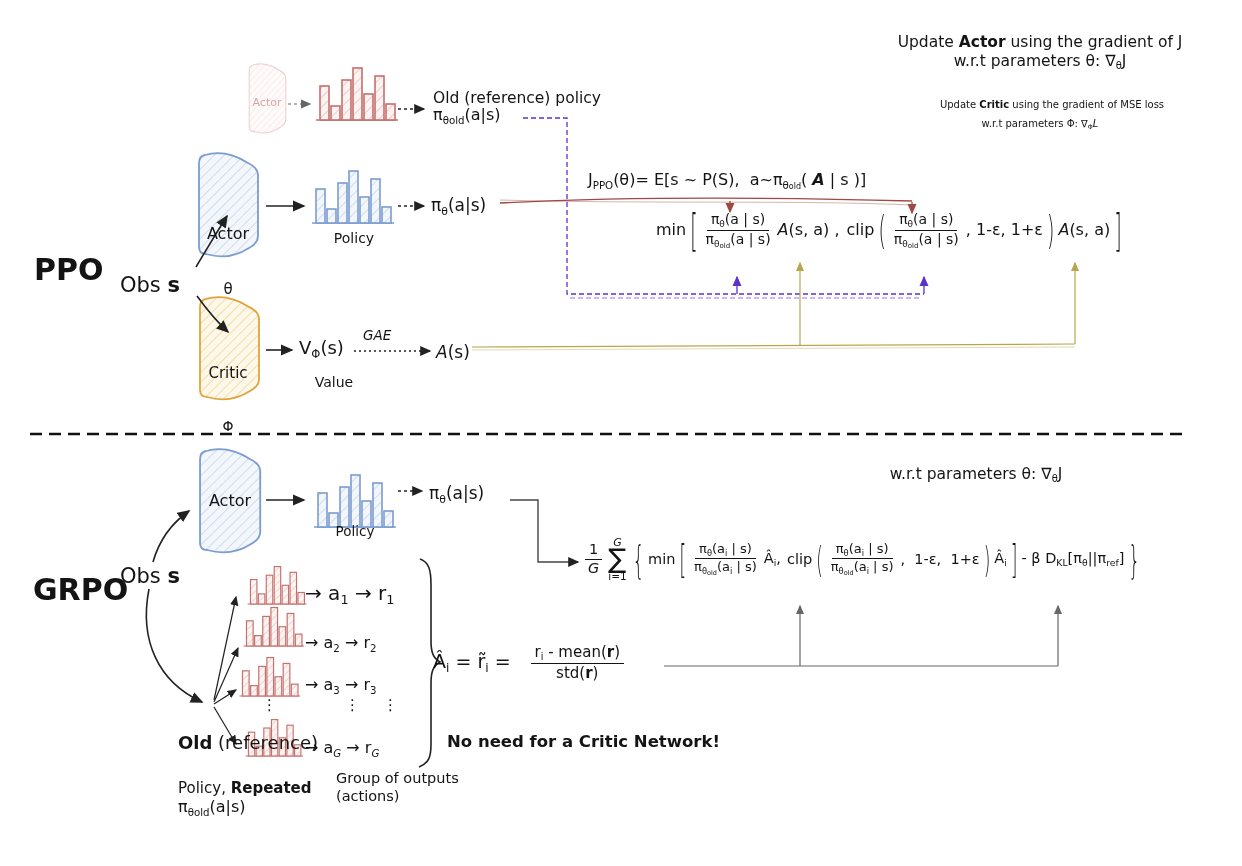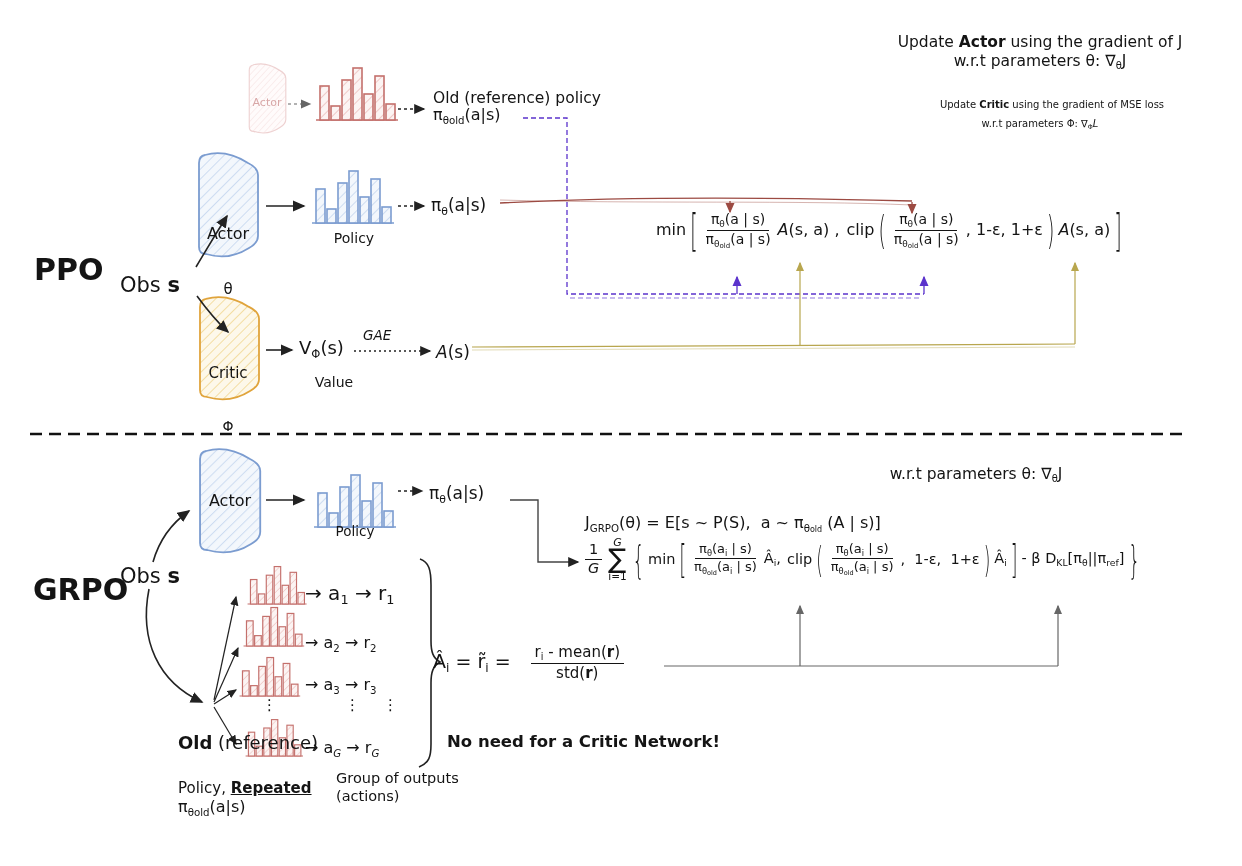--- a/index.html
+++ b/index.html
@@ -3,21 +3,21 @@
 <meta charset="utf-8">
 <style>
   *{margin:0;padding:0;box-sizing:border-box}
   html,body{background:#fff}
   body{font-family:"DejaVu Sans",sans-serif;color:#141414}
   #canvas{position:relative;width:1242px;height:866px;background:#fff;overflow:hidden}
   #art{position:absolute;left:0;top:0;z-index:1}
   .t{position:absolute;white-space:pre;line-height:1.18;z-index:2}
   .b{font-weight:bold}
   .i{font-style:italic}
-  .u{text-decoration:underline}
+  .u{}
   .center{text-align:center}
   .sub{font-size:64%;vertical-align:-0.35em}
   .subsub{font-size:50%;vertical-align:-0.55em}
   .frac{display:inline-flex;flex-direction:column;align-items:center;line-height:1.2}
   .frac .num{border-bottom:1.3px solid #141414;padding:0 4px}
   .frac .den{padding:0 4px}
   .formula{display:flex;align-items:center;gap:3px}
   .formula span{white-space:pre}
   .big{display:inline-block;transform:scaleY(2.3);transform-origin:center;font-weight:300;padding:0 1px}
   .sum{display:inline-flex;flex-direction:column;align-items:center;line-height:1;margin:0 2px}
@@ -167,20 +167,21 @@
 <div class="t" style="left:299px;top:337px;font-size:18px"><span>V</span><span class="sub">Φ</span><span>(s)</span></div>
 <div class="t center" style="left:306px;top:374px;width:56px;font-size:14px">Value</div>
 <div class="t i" style="left:363px;top:328px;font-size:13.5px">GAE</div>
 <div class="t" style="left:436px;top:342px;font-size:17px"><span class="i">A</span><span>(s)</span></div>
 
 <div class="t center" style="left:840px;top:33px;width:400px;font-size:15.5px"><span>Update </span><span class="b">Actor</span><span> using the gradient of J</span></div>
 <div class="t center" style="left:840px;top:52px;width:400px;font-size:15.5px"><span>w.r.t parameters θ: ∇</span><span class="sub">θ</span><span>J</span></div>
 <div class="t center" style="left:852px;top:99px;width:400px;font-size:10px"><span>Update </span><span class="b">Critic</span><span> using the gradient of MSE loss</span></div>
 <div class="t center" style="left:840px;top:118px;width:400px;font-size:10px"><span>w.r.t parameters Φ: ∇</span><span class="sub">Φ</span><span class="i">L</span></div>
 
+<div class="t" style="left:588px;top:171px;font-size:16px"><span>J</span><span class="sub">PPO</span><span>(θ)= E[s ~ P(S),  a~π</span><span class="sub">θ</span><span class="subsub">old</span><span>( </span><span class="b i">A</span><span> | s )]</span></div>
 
 <div class="t formula" style="left:656px;top:211px;font-size:16px">
   <span>min</span>
   <span class="big" style="font-size:19px">[</span>
   <span class="frac" style="font-size:14px">
     <span class="num"><span>π</span><span class="sub">θ</span><span>(a | s)</span></span>
     <span class="den"><span>π</span><span class="sub">θ</span><span class="subsub">old</span><span>(a | s)</span></span>
   </span>
   <span><span class="i">A</span><span>(s, a) ,</span></span>
   <span style="margin-left:4px">clip</span>
@@ -196,21 +197,20 @@
 </div>
 
 <div class="t b" style="left:33px;top:572px;font-size:30px">GRPO</div>
 <div class="t" style="left:120px;top:564px;font-size:21px"><span>Obs </span><span class="b">s</span></div>
 <div class="t center" style="left:199px;top:492px;width:62px;font-size:16px">Actor</div>
 <div class="t center" style="left:324px;top:524px;width:62px;font-size:13.5px">Policy</div>
 <div class="t" style="left:429px;top:483px;font-size:17px"><span>π</span><span class="sub">θ</span><span>(a|s)</span></div>
 
 <div class="t center" style="left:762px;top:465px;width:428px;font-size:15.5px"><span>w.r.t parameters θ: ∇</span><span class="sub">θ</span><span>J</span></div>
 
-<div class="t" style="left:585px;top:514px;font-size:16px"><span>J</span><span class="sub">GRPO</span><span>(θ) = E[s ~ P(S),  a ~ π</span><span class="sub">θ</span><span class="subsub">old</span><span> (A | s)]</span></div>
 
 <div class="t formula" style="left:584px;top:537px;font-size:14.5px">
   <span class="frac" style="font-size:14.5px">
     <span class="num">1</span>
     <span class="den i">G</span>
   </span>
   <span class="sum">
     <span class="s-top">G</span>
     <span class="s-sym">∑</span>
     <span class="s-bot">i=1</span>

